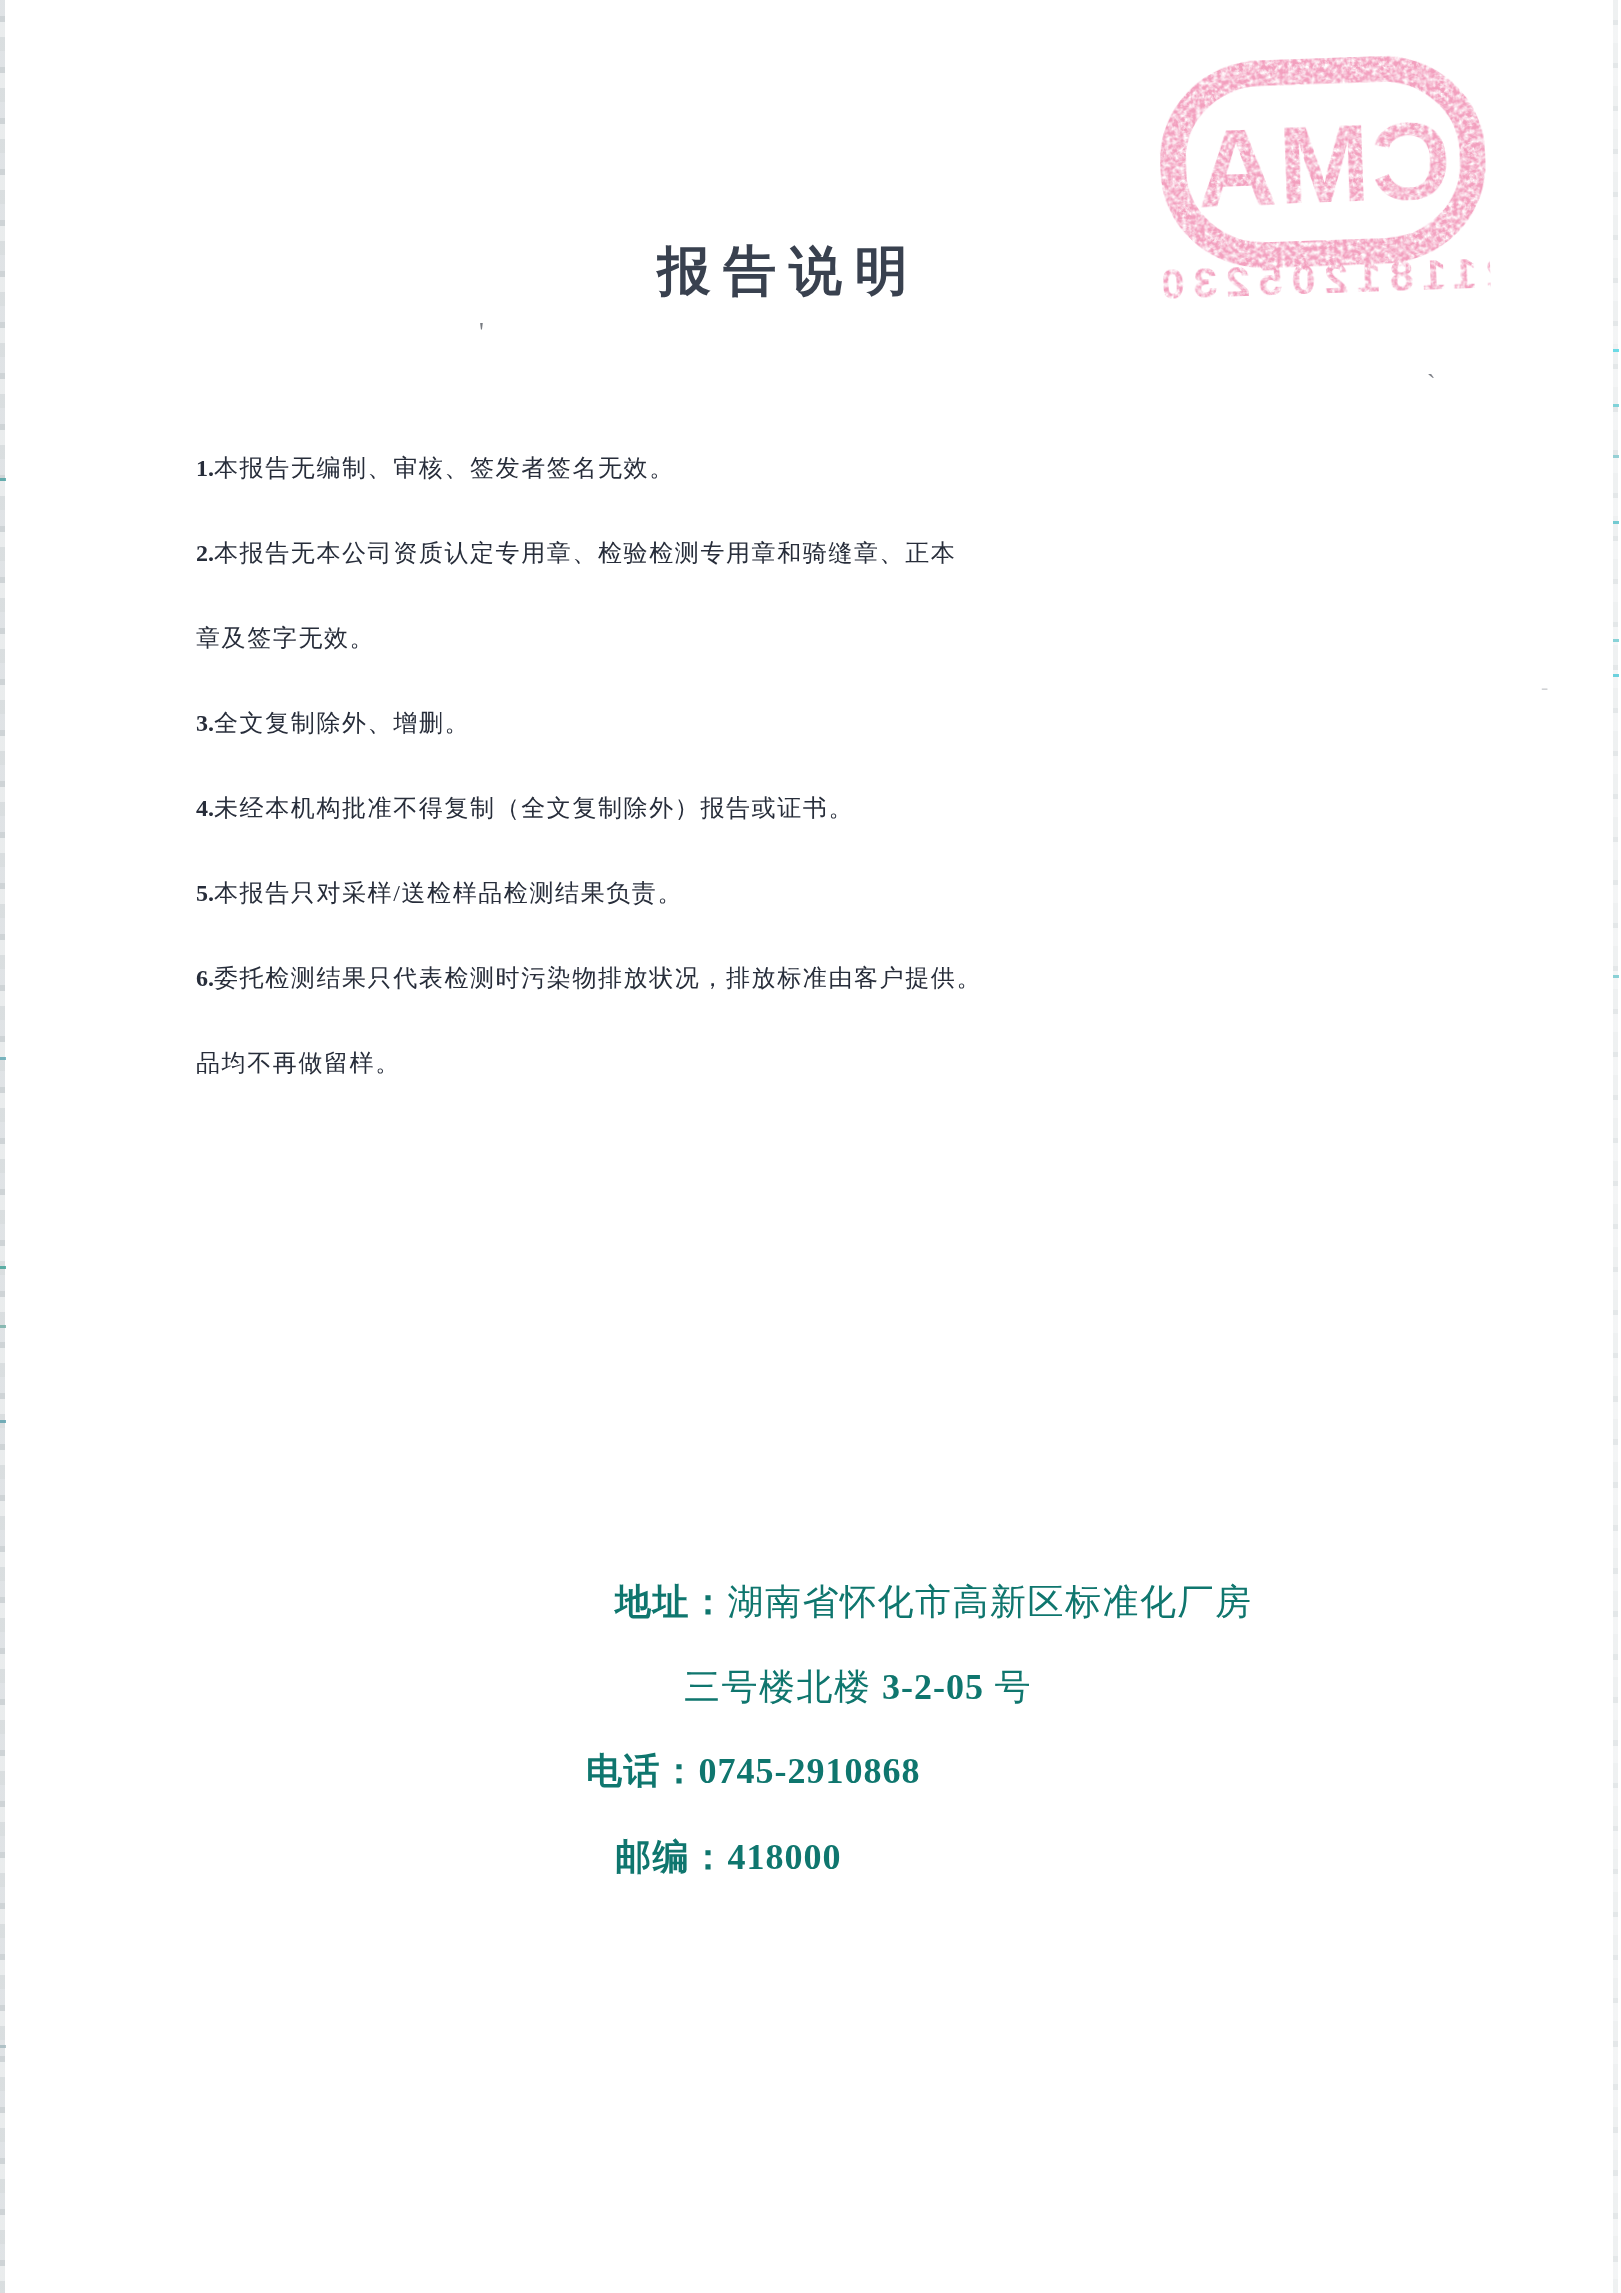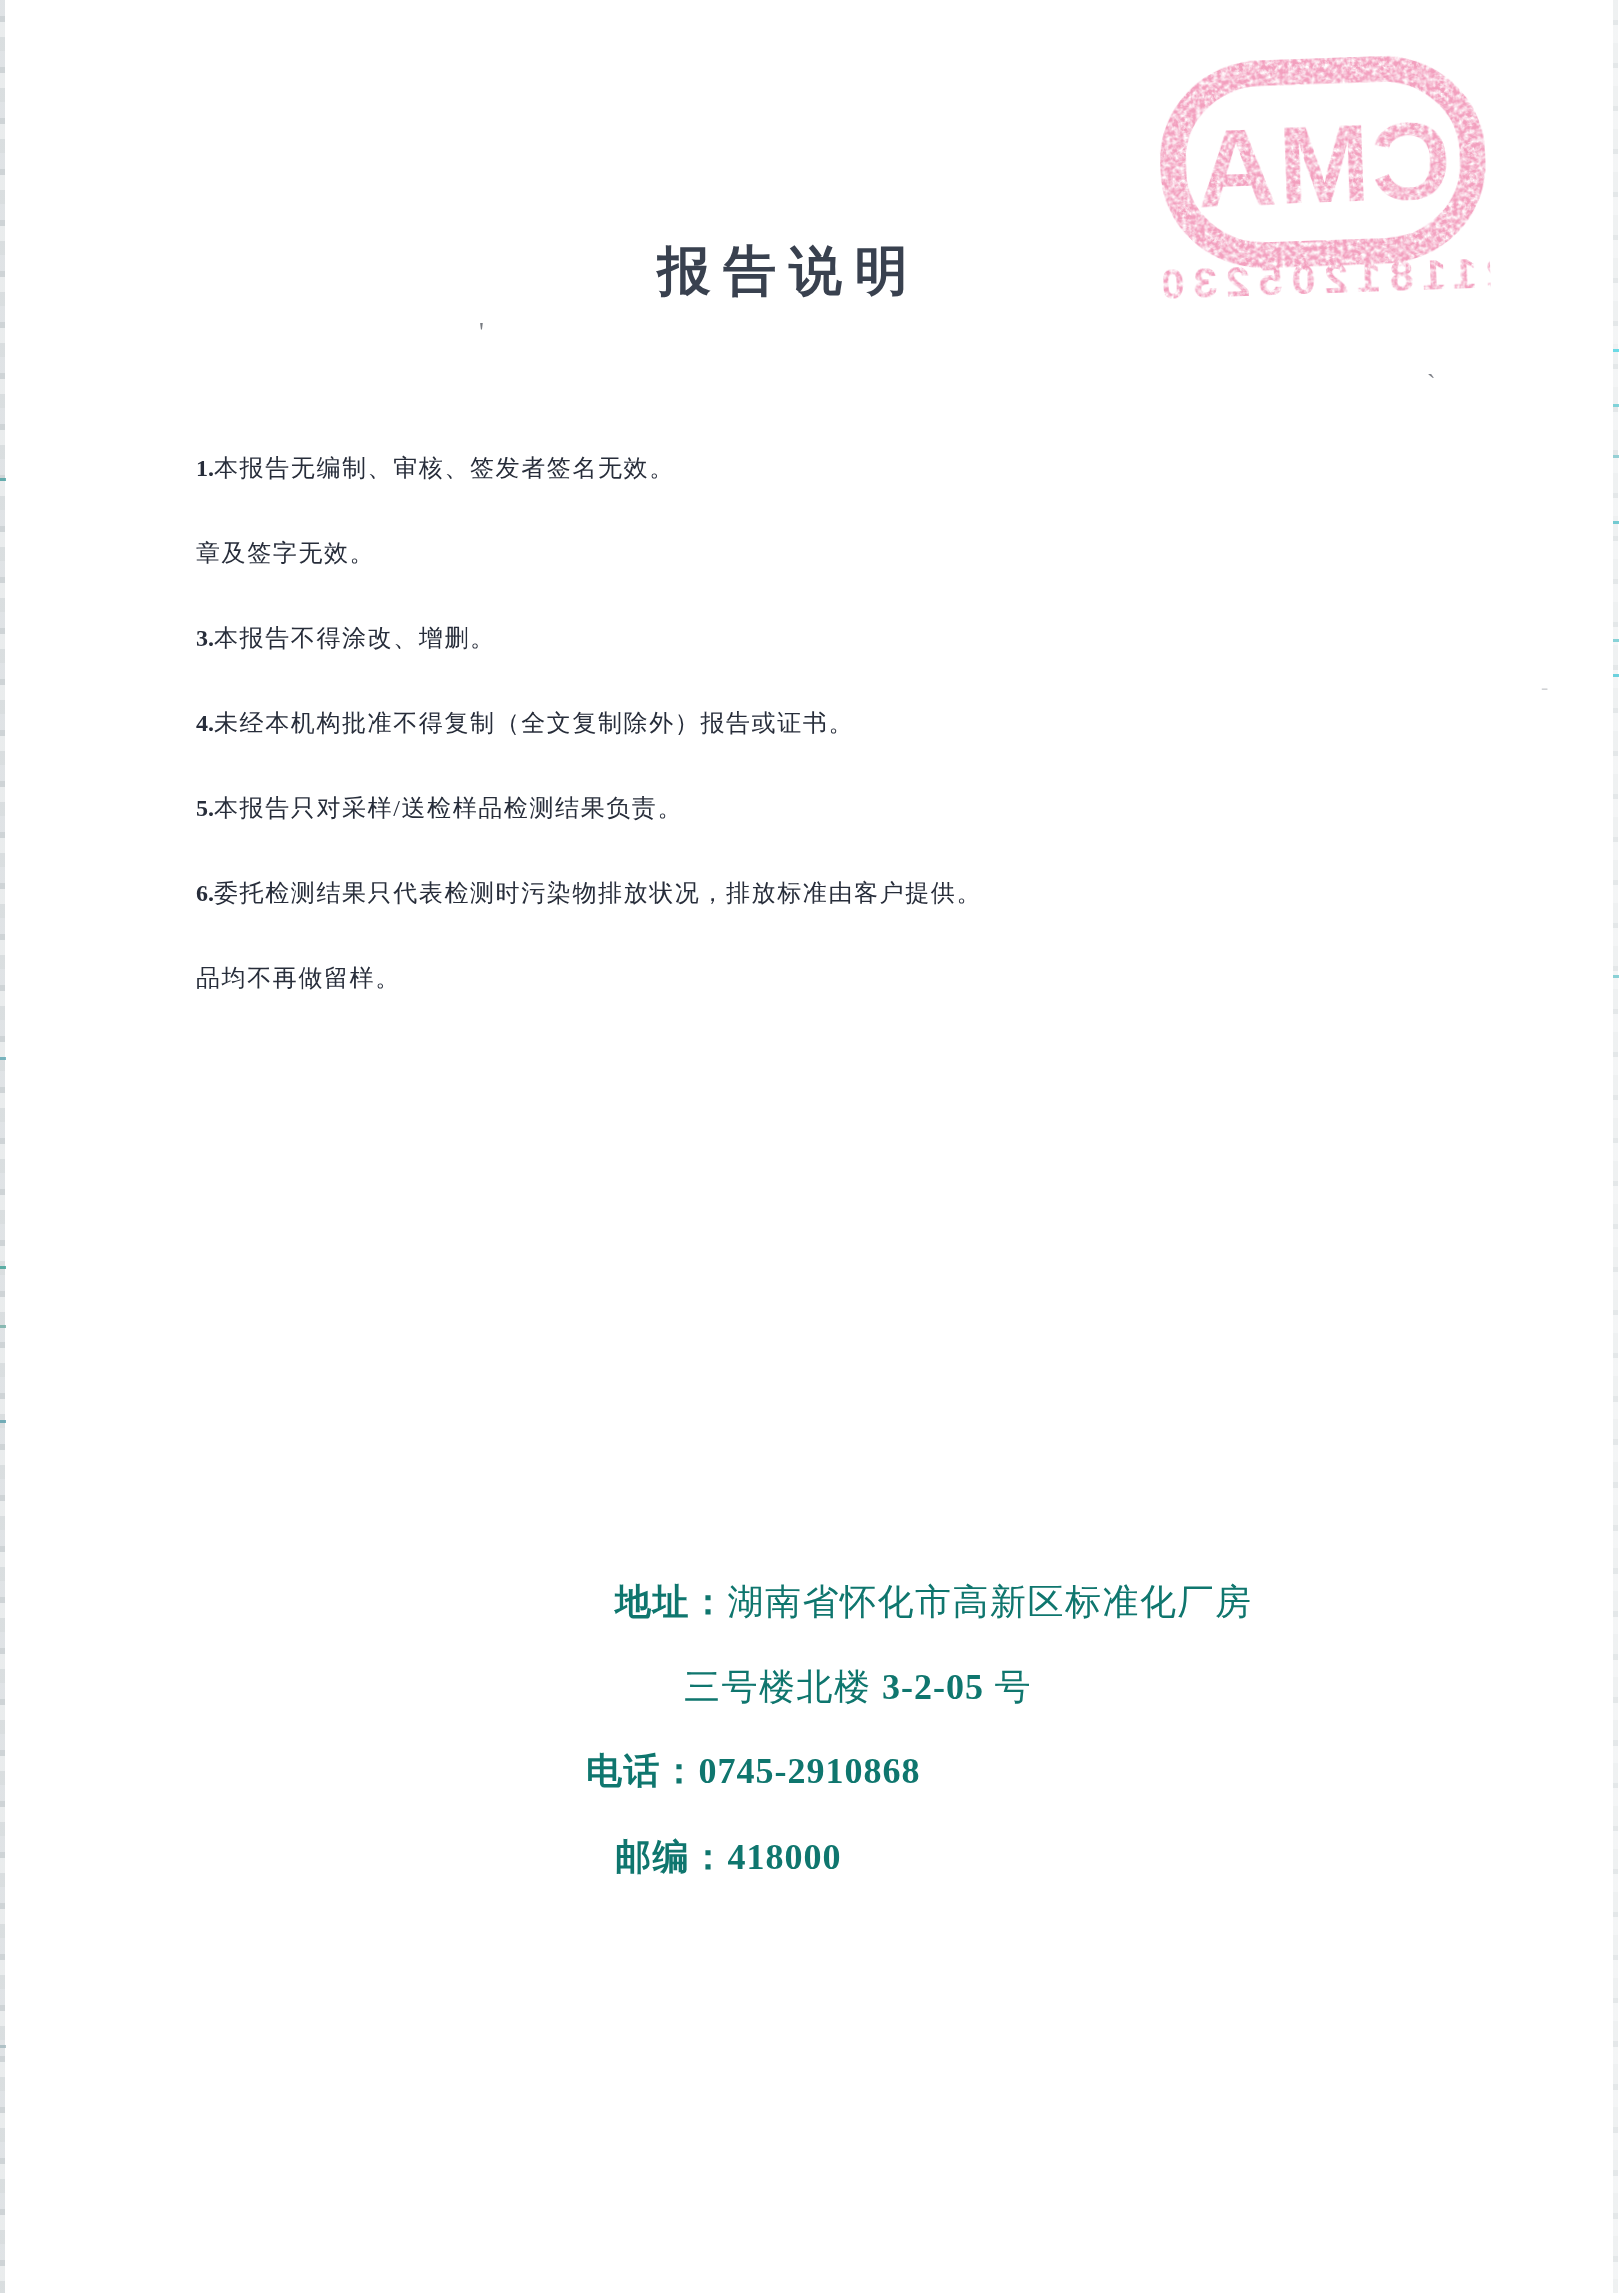--- a/index.html
+++ b/index.html
@@ -76,22 +76,23 @@
   </div>
 
   <div class="title">报告说明</div>
 
   <div class="stray" style="left:479px;top:319px;opacity:.75;">'</div>
   <div class="stray" style="left:1427px;top:370px;opacity:.7;font-size:25.5px;">`</div>
   <div class="stray" style="left:1541px;top:674px;opacity:.4;font-size:21.6px;color:#8b9097;">-</div>
 
   <div class="notes">
     <div class="bline"><span class="n">1.</span><span>本报告无编制、审核、签发者签名无效。</span><span class="bnum"></span><span></span></div>
+    <div class="bline"><span class="n">2.</span><span>本报告无本公司资质认定专用章、检验检测专用章和骑缝章、正本</span><span class="bnum"></span><span></span></div>
     <div class="bline"><span class="n"></span><span>章及签字无效。</span><span class="bnum"></span><span></span></div>
-    <div class="bline"><span class="n">3.</span><span>本报告不得涂改、增删。</span><span class="bnum"></span><span></span></div>
+    <div class="bline"><span class="n">3.</span><span>全文复制除外、增删。</span><span class="bnum"></span><span></span></div>
     <div class="bline"><span class="n">4.</span><span>未经本机构批准不得复制（全文复制除外）报告或证书。</span><span class="bnum"></span><span></span></div>
     <div class="bline"><span class="n">5.</span><span>本报告只对采样/送检样品检测结果负责。</span><span class="bnum"></span><span></span></div>
     <div class="bline"><span class="n">6.</span><span>委托检测结果只代表检测时污染物排放状况，排放标准由客户提供。</span><span class="bnum"></span><span></span></div>
     <div class="bline"><span class="n"></span><span>品均不再做留样。</span><span class="bnum"></span><span></span></div>
   </div>
 
   <div class="cline" style="left:615px;top:1578px;">
     <span class="clabel">地址：</span><span>湖南省怀化市高新区标准化厂房</span>
   </div>
   <div class="cline" style="left:684px;top:1663px;">

